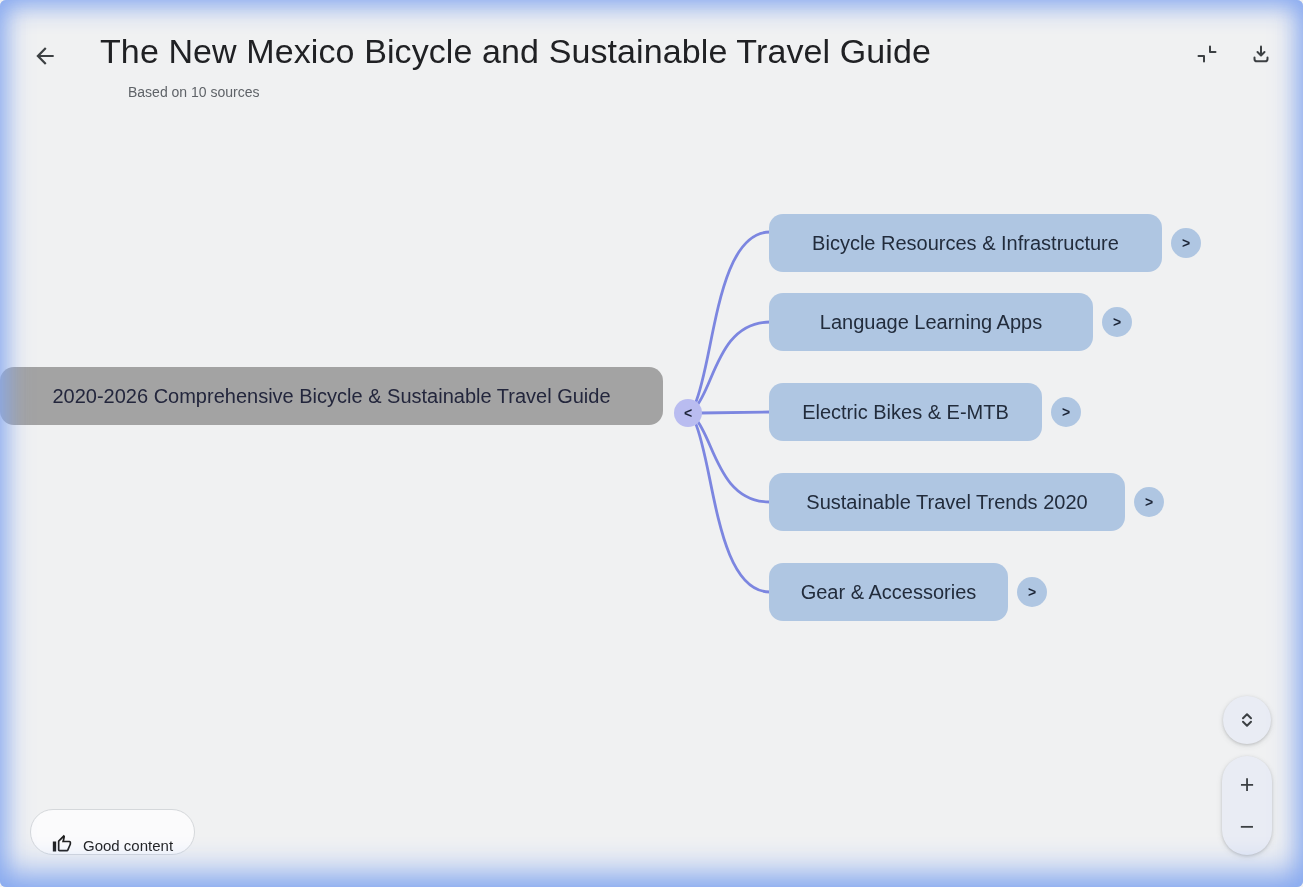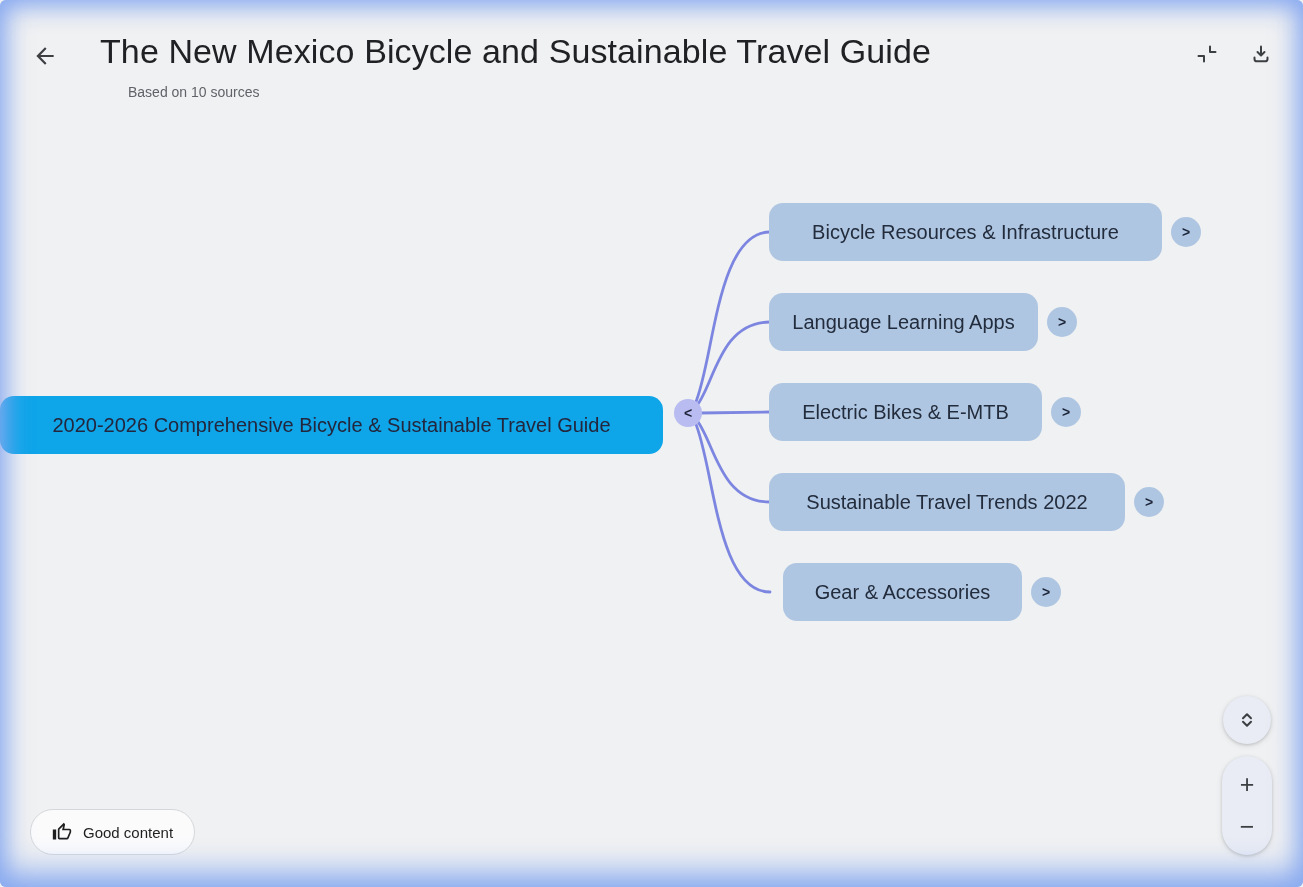--- a/index.html
+++ b/index.html
@@ -36,22 +36,22 @@
     font-size:14px; color:#5f6368;margin-left:28px;
   }
   .header-actions { position:absolute; right:28px; top:40px; display:flex; gap:26px; }
   .icon-btn {
     width:28px; height:28px; display:flex; align-items:center; justify-content:center;
     color:#3c4043; cursor:pointer; background:none; border:none;
   }
   
   .edges { position:absolute; left:0; top:0; z-index:1; }
   .root-node {
-    position:absolute; left:0; top:396px; width:663px; height:58px; z-index:2;
-    background:#0ea5e9; border-radius:14px;
+    position:absolute; left:0; top:367px; width:663px; height:58px; z-index:2;
+    background:#a3a3a3; border-radius:14px;
     display:flex; align-items:center; justify-content:center;
     font-size:20px; color:#23263c; cursor:pointer;
   }
   .root-collapse {
     position:absolute; left:674px; top:399px; width:28px; height:28px; z-index:3;
     background:#b9bcf0; border-radius:50%;
     display:flex; align-items:center; justify-content:center;
     font-size:14px; font-weight:700; color:#1b2236; cursor:pointer;
   }
   .child-row {
@@ -65,21 +65,21 @@
   }
   .child-expand {
     width:30px; height:30px; border-radius:50%; background:#afc6e2;
     display:flex; align-items:center; justify-content:center;
     font-size:14px; font-weight:700; color:#1b2436; cursor:pointer; flex:0 0 auto;
   }
   
   .feedback { position:absolute; left:30px; top:809px; display:flex; gap:21px; z-index:10; }
   .pill-btn {
     height:46px; border-radius:23px; border:1px solid #d5d8db;
-    background:#fbfbfc; display:flex; align-items:center; gap:11px;
+    background:#fbfbfc; display:flex; align-items:flex-end; gap:11px;
     padding:0 21px; font-size:15px; color:#1f1f1f; cursor:pointer;
     font-family:"Liberation Sans", sans-serif;
   }
   .pill-btn .t-icon { display:flex; color:#1f1f1f; }
   
   .unfold-btn {
     position:absolute; left:1223px; top:696px; width:48px; height:48px; z-index:10;
     border-radius:50%; background:#e9ecf4; border:none; cursor:pointer;
     display:flex; align-items:center; justify-content:center; color:#3c4043;
     box-shadow:0 1px 3px rgba(60,64,67,.22), 0 2px 6px rgba(60,64,67,.1);
@@ -140,45 +140,45 @@
     <path d="M695 418 C714 438, 718 502, 770 502"></path>
     <path d="M695 422 C714 464, 716 592, 770 592"></path>
   </g>
 </svg>
 
 <div class="root-node">2020-2026 Comprehensive Bicycle &amp; Sustainable Travel Guide</div>
 <div class="root-collapse">
   <span>&lt;</span>
 </div>
 
-<div class="child-row" style="top:203px;text-align:right;">
+<div class="child-row" style="top:214px;text-align:right;">
   <div class="child-node" style="width:393px;">Bicycle Resources &amp; Infrastructure</div>
   <div class="child-expand">
     <span>&gt;</span>
   </div>
 </div>
 <div class="child-row" style="top:293px;">
-  <div class="child-node" style="width:269px;">Language Learning Apps</div>
+  <div class="child-node" style="width:324px;">Language Learning Apps</div>
   <div class="child-expand">
     <span>&gt;</span>
   </div>
 </div>
 <div class="child-row" style="top:383px;">
   <div class="child-node" style="width:273px;">Electric Bikes &amp; E-MTB</div>
   <div class="child-expand">
     <span>&gt;</span>
   </div>
 </div>
 <div class="child-row" style="top:473px;">
-  <div class="child-node" style="width:356px;">Sustainable Travel Trends 2022</div>
-  <div class="child-expand">
-    <span>&gt;</span>
-  </div>
-</div>
-<div class="child-row" style="top:563px;margin-left:14px;">
+  <div class="child-node" style="width:356px;">Sustainable Travel Trends 2020</div>
+  <div class="child-expand">
+    <span>&gt;</span>
+  </div>
+</div>
+<div class="child-row" style="top:563px;">
   <div class="child-node" style="width:239px;">Gear &amp; Accessories</div>
   <div class="child-expand">
     <span>&gt;</span>
   </div>
 </div>
 
 <div class="feedback">
   <button class="pill-btn">
     <span class="t-icon">
       <svg width="20" height="20" viewBox="0 0 24 24" fill="currentColor">

